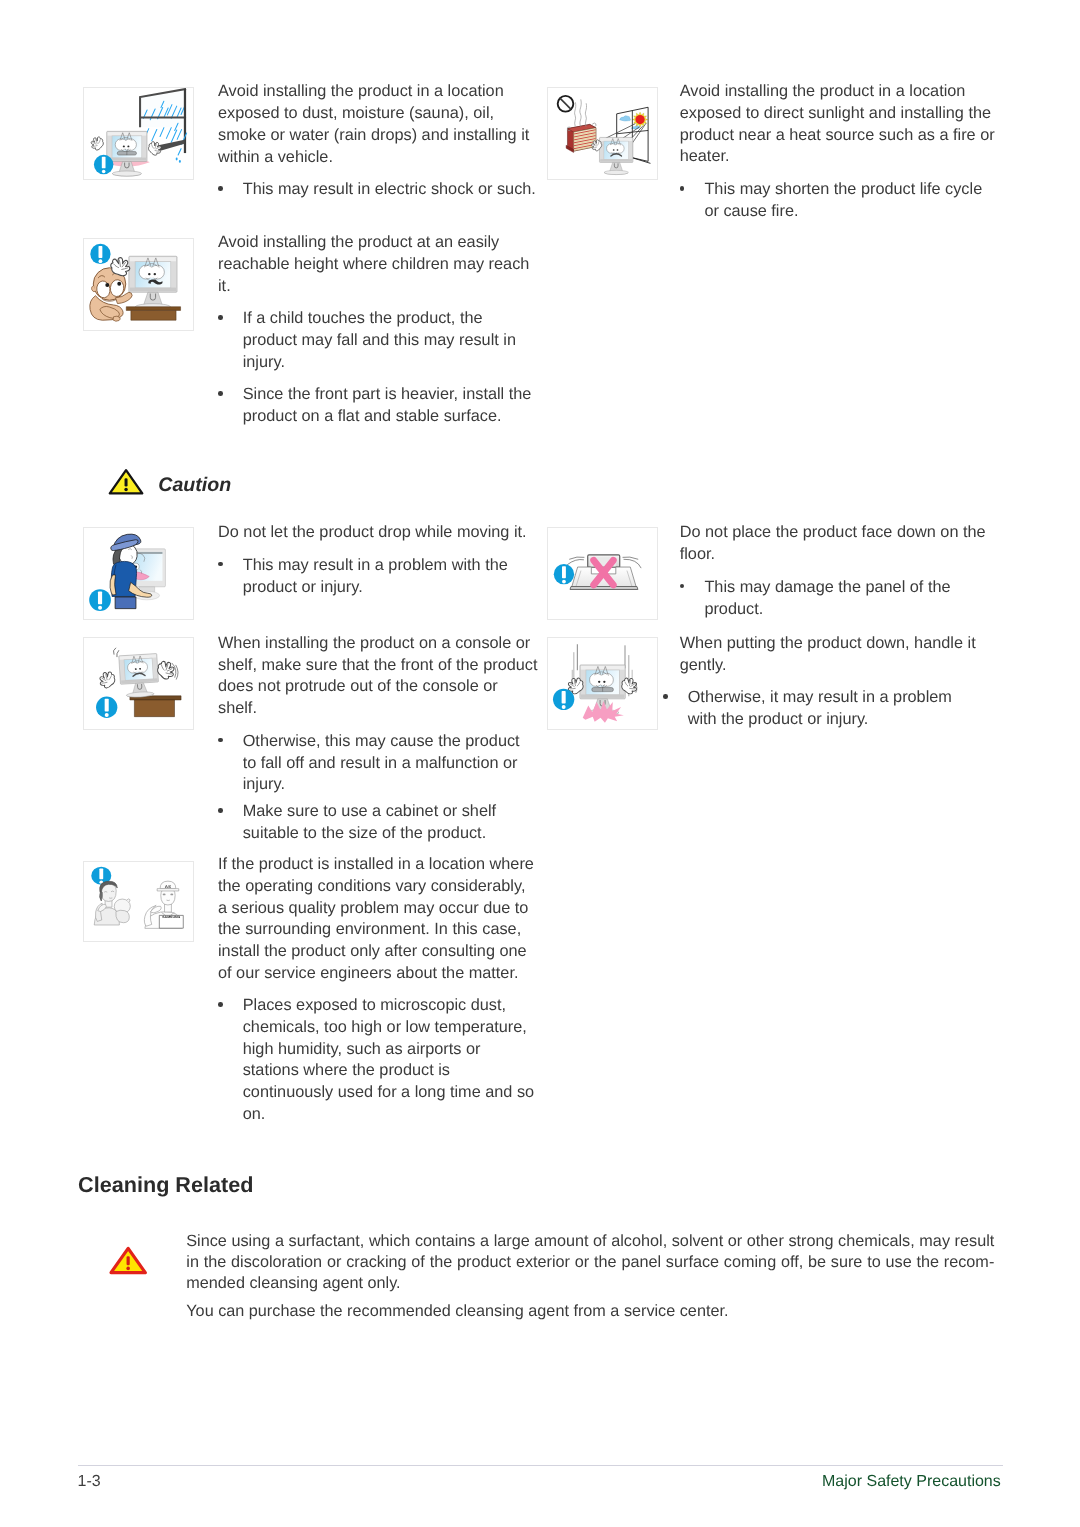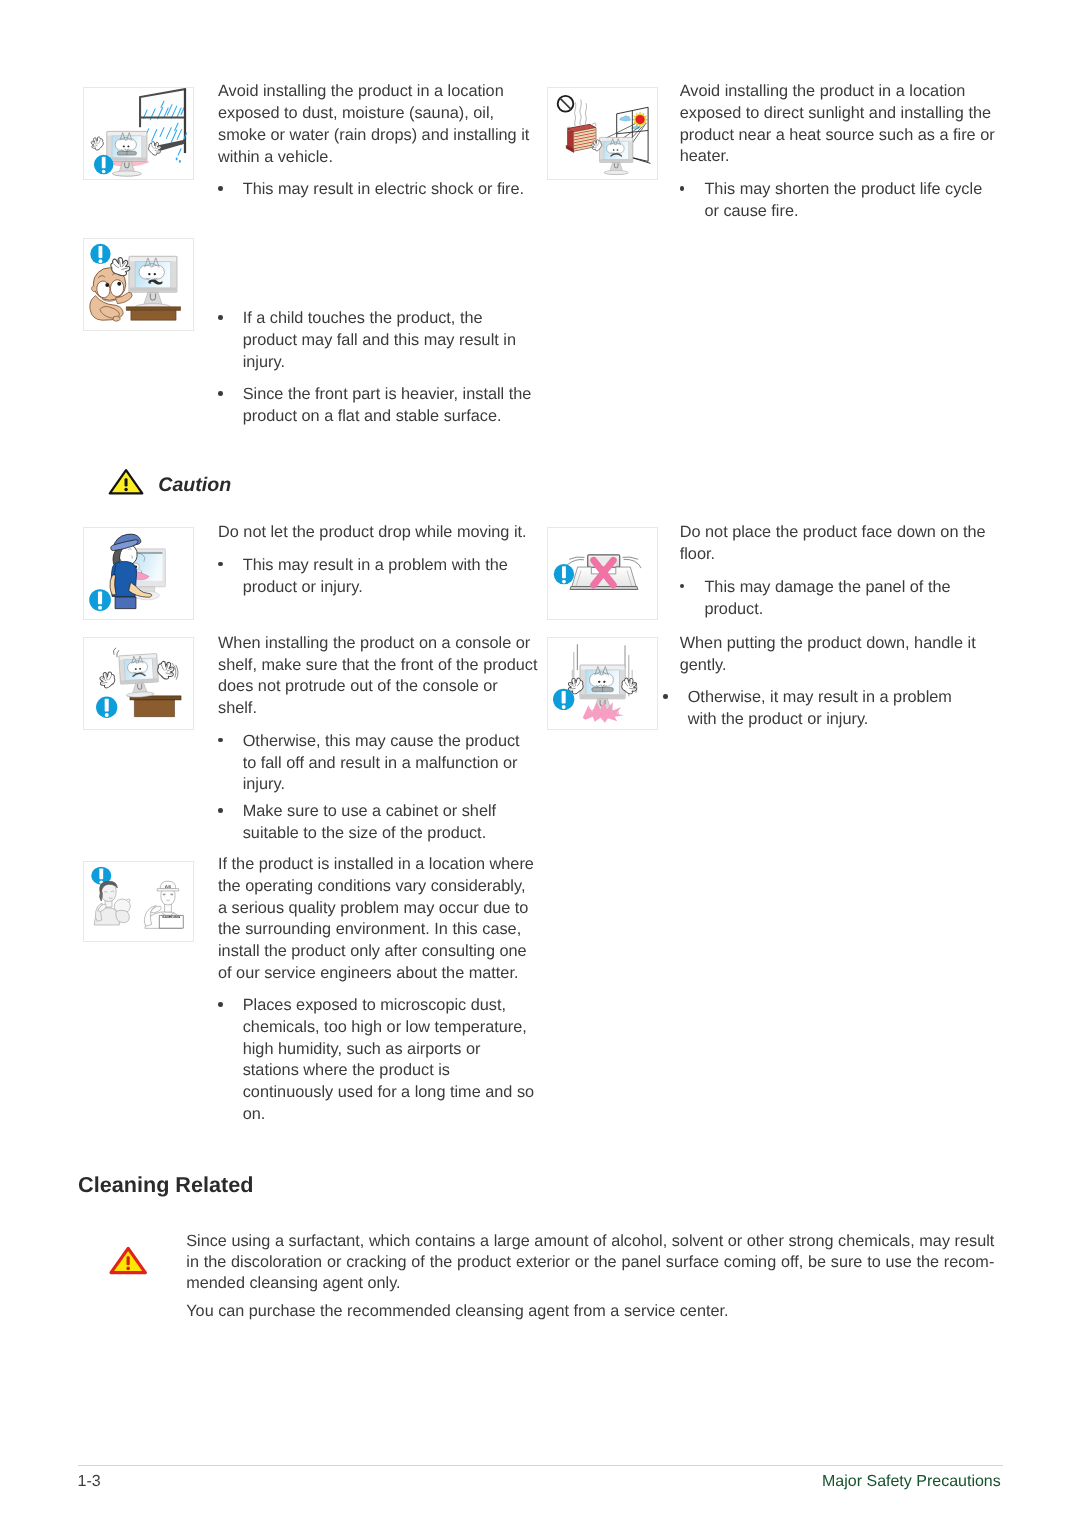--- a/index.html
+++ b/index.html
@@ -125,21 +125,21 @@
             <circle cx="19.90" cy="78.20" r="9.95" fill="#0d9ddb"></circle>
             <rect x="18.00" y="70.34" width="3.80" height="11.74" rx="0.68" fill="#fff"></rect>
             <circle cx="19.90" cy="85.36" r="1.85" fill="#fff"></circle>
           </g>
         </svg>
       </span>
   </div>
   <p class="lead" style="left:218px;top:81.4px;">Avoid installing the product in a location exposed to dust, moisture (sauna), oil, smoke or water (rain drops) and installing it within a vehicle.</p>
   <div class="bul-row" style="left:218px;top:179.3px;">
       <span class="bul"></span>
-      <span class="bul-txt">This may result in electric shock or fire.</span>
+      <span class="bul-txt">This may result in electric shock or such.</span>
     </div>
 
   <div class="thumb" style="left:546.5px;top:87px;">
     <span class="ill ill-1">
         <svg viewBox="0 0 111 93" xmlns="http://www.w3.org/2000/svg">
           <defs>
             <linearGradient id="g1" x1="0" y1="0" x2="1" y2="0.35">
               <stop offset="0" stop-color="#b7e0f2"></stop>
               <stop offset="0.55" stop-color="#d8eefa"></stop>
               <stop offset="1" stop-color="#f4fbfe"></stop>
@@ -280,20 +280,21 @@
             <path d="M19.0 62.0 q7.0 3.5 13.5 0.0" fill="none" stroke="#7a4f2c" stroke-width="0.7" stroke-linecap="round"></path>
             <path d="M32.0 60.0 q7.5 -0.4 11.0 -4.0 q2.8 -2.8 5.2 -0.6 q2.0 2.4 -0.8 5.2 q-5.0 4.8 -13.4 5.4 z" fill="#e9c09c" stroke="#7a4f2c" stroke-width="0.8"></path>
           </g>
           <g transform="translate(35.50,28.00) rotate(-8) scale(1.850,1.850)">
             <path d="M-1.2 4.2 C-3.6 3.6 -4.6 1.8 -4.0 0.2 C-4.9 -0.9 -4.3 -2.3 -3.0 -2.4 C-3.5 -3.7 -2.4 -4.7 -1.3 -4.2 L0.1 -1.5 C-0.4 -3.6 0.3 -4.9 1.5 -4.7 C2.6 -4.5 2.7 -3.1 2.2 -1.2 C3.1 -2.9 4.4 -3.1 5.0 -2.2 C5.5 -1.3 4.8 -0.3 3.6 0.6 C4.9 0.3 5.9 0.9 5.8 1.8 C5.7 2.7 4.6 3.2 3.2 3.3 C4.0 4.1 3.7 5.0 2.7 5.3 C1.5 5.7 0.2 5.2 -1.2 4.2 Z" fill="#fff" stroke="#4c4c4c" stroke-width="0.62" stroke-linejoin="round"></path>
             <path d="M-2.6 -1.6 C-1.9 -0.6 -1.2 0.1 -0.3 0.6 M0.7 -3.5 C0.8 -2.2 0.9 -1.1 0.8 0.2 M3.9 -1.7 C3.1 -0.8 2.4 -0.1 1.7 0.5 M4.6 1.5 C3.4 1.7 2.3 1.9 1.3 1.9" fill="none" stroke="#6b6b6b" stroke-width="0.4" stroke-linecap="round"></path>
           </g>
         </svg>
       </span>
   </div>
+  <p class="lead" style="left:218px;top:232.3px;">Avoid installing the product at an easily reachable height where children may reach it.</p>
   <div class="bul-row" style="left:218px;top:384.4px;">
       <span class="bul"></span>
       <span class="bul-txt">Since the front part is heavier, install the product on a flat and stable surface.</span>
     </div>
   <div class="bul-row" style="left:218px;top:308.1px;">
       <span class="bul"></span>
       <span class="bul-txt">If a child touches the product, the product may fall and this may result in injury.</span>
     </div>
 
   <div class="thumb" style="left:82.5px;top:527px;">

